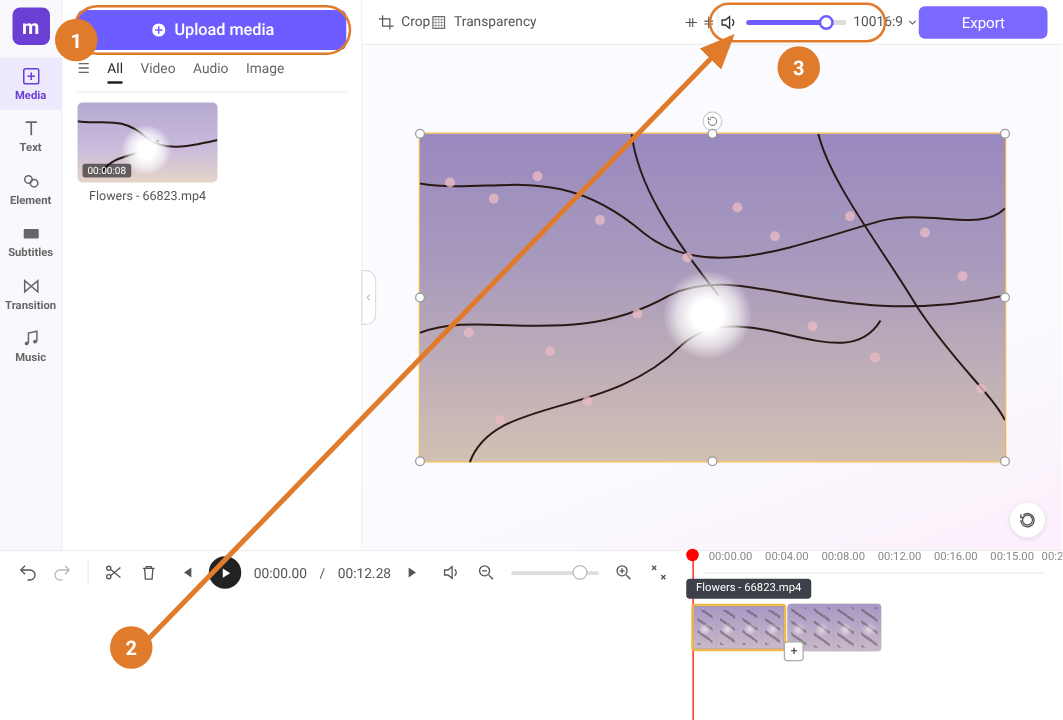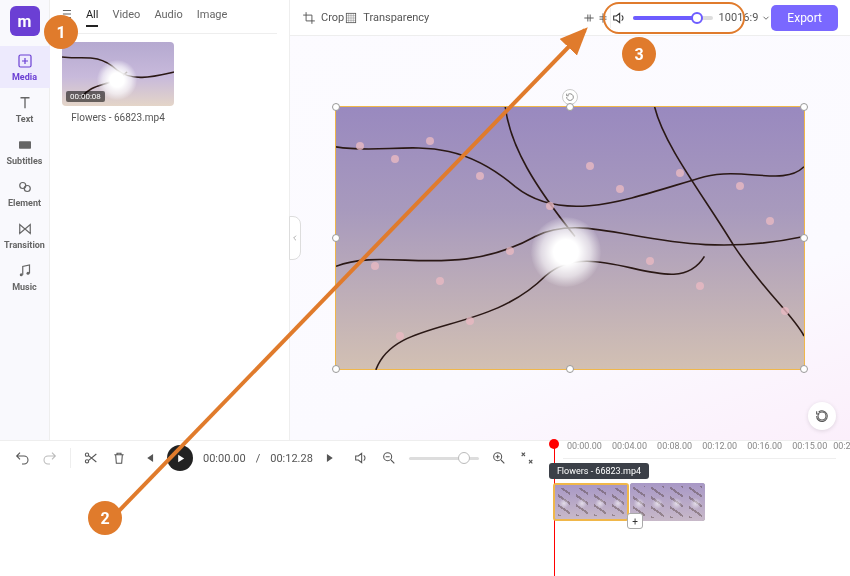--- a/index.html
+++ b/index.html
@@ -28,21 +28,21 @@
 .topbar{height:36px;display:flex;align-items:center;padding:0 12px;border-bottom:1px solid #eee;background:#fff;}
 .tb-item{display:flex;align-items:center;gap:5px;font-size:11px;color:#555;cursor:pointer;}
 .tb-divider{width:1px;height:20px;background:#eee;}
 .tb-spacer{flex:1;}
 .vol-group{display:flex;align-items:center;gap:6px;position:relative;}
 .vol-track{width:80px;height:4px;background:#ddd;border-radius:2px;position:relative;}
 .vol-fill{height:4px;background:#6d5cff;border-radius:2px;}
 .vol-knob{width:12px;height:12px;border-radius:50%;background:#fff;border:2px solid #6d5cff;position:absolute;top:-4px;}
 .vol-val{font-size:11px;color:#555;}
 .ratio{font-size:11px;color:#555;display:flex;align-items:center;gap:3px;cursor:pointer;text-align:right;}
-.export-btn{background:#7a68ff;color:#fff;padding:6px 16px;border-radius:5px;font-size:12px;cursor:pointer;}
+.export-btn{background:#7a68ff;color:#fff;padding:6px 34px;border-radius:5px;font-size:12px;cursor:pointer;}
 .canvas{flex:1;position:relative;display:flex;align-items:center;justify-content:center;}
 .collapse-handle{position:absolute;left:-1px;top:50%;transform:translateY(-50%);width:12px;height:44px;background:#fff;border:1px solid #ddd;border-radius:0 8px 8px 0;display:flex;align-items:center;justify-content:center;cursor:pointer;}
 .video-frame{width:470px;height:264px;border:1px solid #f0b74a;position:relative;background:linear-gradient(180deg,#9989bf 0,#a89abd 40%,#d2c0b3 100%);}
 .handle{width:8px;height:8px;background:#fff;border:1px solid #999;border-radius:50%;position:absolute;}
 .handle.tl{left:-4px;top:-4px;}.handle.tr{right:-4px;top:-4px;}.handle.bl{left:-4px;bottom:-4px;}.handle.br{right:-4px;bottom:-4px;}
 .handle.tm{left:50%;top:-4px;transform:translateX(-50%);}.handle.bm{left:50%;bottom:-4px;transform:translateX(-50%);}
 .handle.ml{left:-4px;top:50%;transform:translateY(-50%);}.handle.mr{right:-4px;top:50%;transform:translateY(-50%);}
 .rotate-handle{position:absolute;top:-18px;left:50%;transform:translateX(-50%);width:16px;height:16px;border-radius:50%;background:#fff;border:1px solid #ccc;display:flex;align-items:center;justify-content:center;}
 .attr-btn{position:absolute;right:14px;bottom:10px;width:28px;height:28px;border-radius:50%;background:#fff;box-shadow:0 1px 4px rgba(0,0,0,.12);display:flex;align-items:center;justify-content:center;cursor:pointer;}
 .bottom{height:136px;border-top:1px solid #eee;display:flex;flex-direction:row;background:#fff;}
@@ -88,48 +88,58 @@
       <span>Media</span>
     </div>
     <div class="rail-item">
       <svg viewBox="0 0 24 24">
             <path d="M6 5h12M12 5v14" stroke="currentColor" stroke-width="1.8" fill="none"></path>
           </svg>
       <span>Text</span>
     </div>
     <div class="rail-item">
       <svg viewBox="0 0 24 24">
-            <rect x="4" y="7" width="16" height="10" rx="1" fill="currentColor"></rect>
-          </svg>
-      <span>Subtitles</span>
-    </div>
-    <div class="rail-item">
-      <svg viewBox="0 0 24 24">
             <circle cx="9" cy="10" r="4" fill="none" stroke="currentColor" stroke-width="1.6"></circle>
             <circle cx="15" cy="14" r="4" fill="none" stroke="currentColor" stroke-width="1.6"></circle>
           </svg>
       <span>Element</span>
+    </div>
+    <div class="rail-item">
+      <svg viewBox="0 0 24 24">
+            <rect x="4" y="7" width="16" height="10" rx="1" fill="currentColor"></rect>
+          </svg>
+      <span>Subtitles</span>
     </div>
     <div class="rail-item">
       <svg viewBox="0 0 24 24">
             <path d="M5 6v12l7-6zM19 6v12l-7-6z" fill="none" stroke="currentColor" stroke-width="1.6"></path>
           </svg>
       <span>Transition</span>
     </div>
     <div class="rail-item">
       <svg viewBox="0 0 24 24">
             <path d="M9 17V6l9-2v11" fill="none" stroke="currentColor" stroke-width="1.6"></path>
             <circle cx="7" cy="17" r="2" fill="currentColor"></circle>
             <circle cx="16" cy="15" r="2" fill="currentColor"></circle>
           </svg>
       <span>Music</span>
     </div>
   </div>
 
   <div class="media-panel">
+    <div class="upload-wrap">
+      <div class="upload-btn">
+        <svg width="14" height="14" viewBox="0 0 24 24">
+              <circle cx="12" cy="12" r="9" fill="#fff"></circle>
+              <path d="M12 7v10M7 12h10" stroke="#6d5cff" stroke-width="2"></path>
+            </svg>
+        <span>Upload media</span>
+      </div>
+      <div class="annot-ring" style="left:-4px;right:-4px;top:-4px;bottom:-4px;"></div>
+    </div>
     <div class="tabs">
       <span>☰</span>
       <span class="active">All</span>
       <span>Video</span>
       <span>Audio</span>
       <span>Image</span>
     </div>
     <div class="thumb-wrap">
       <div class="thumb">
         <svg class="branches" viewBox="0 0 112 64">

